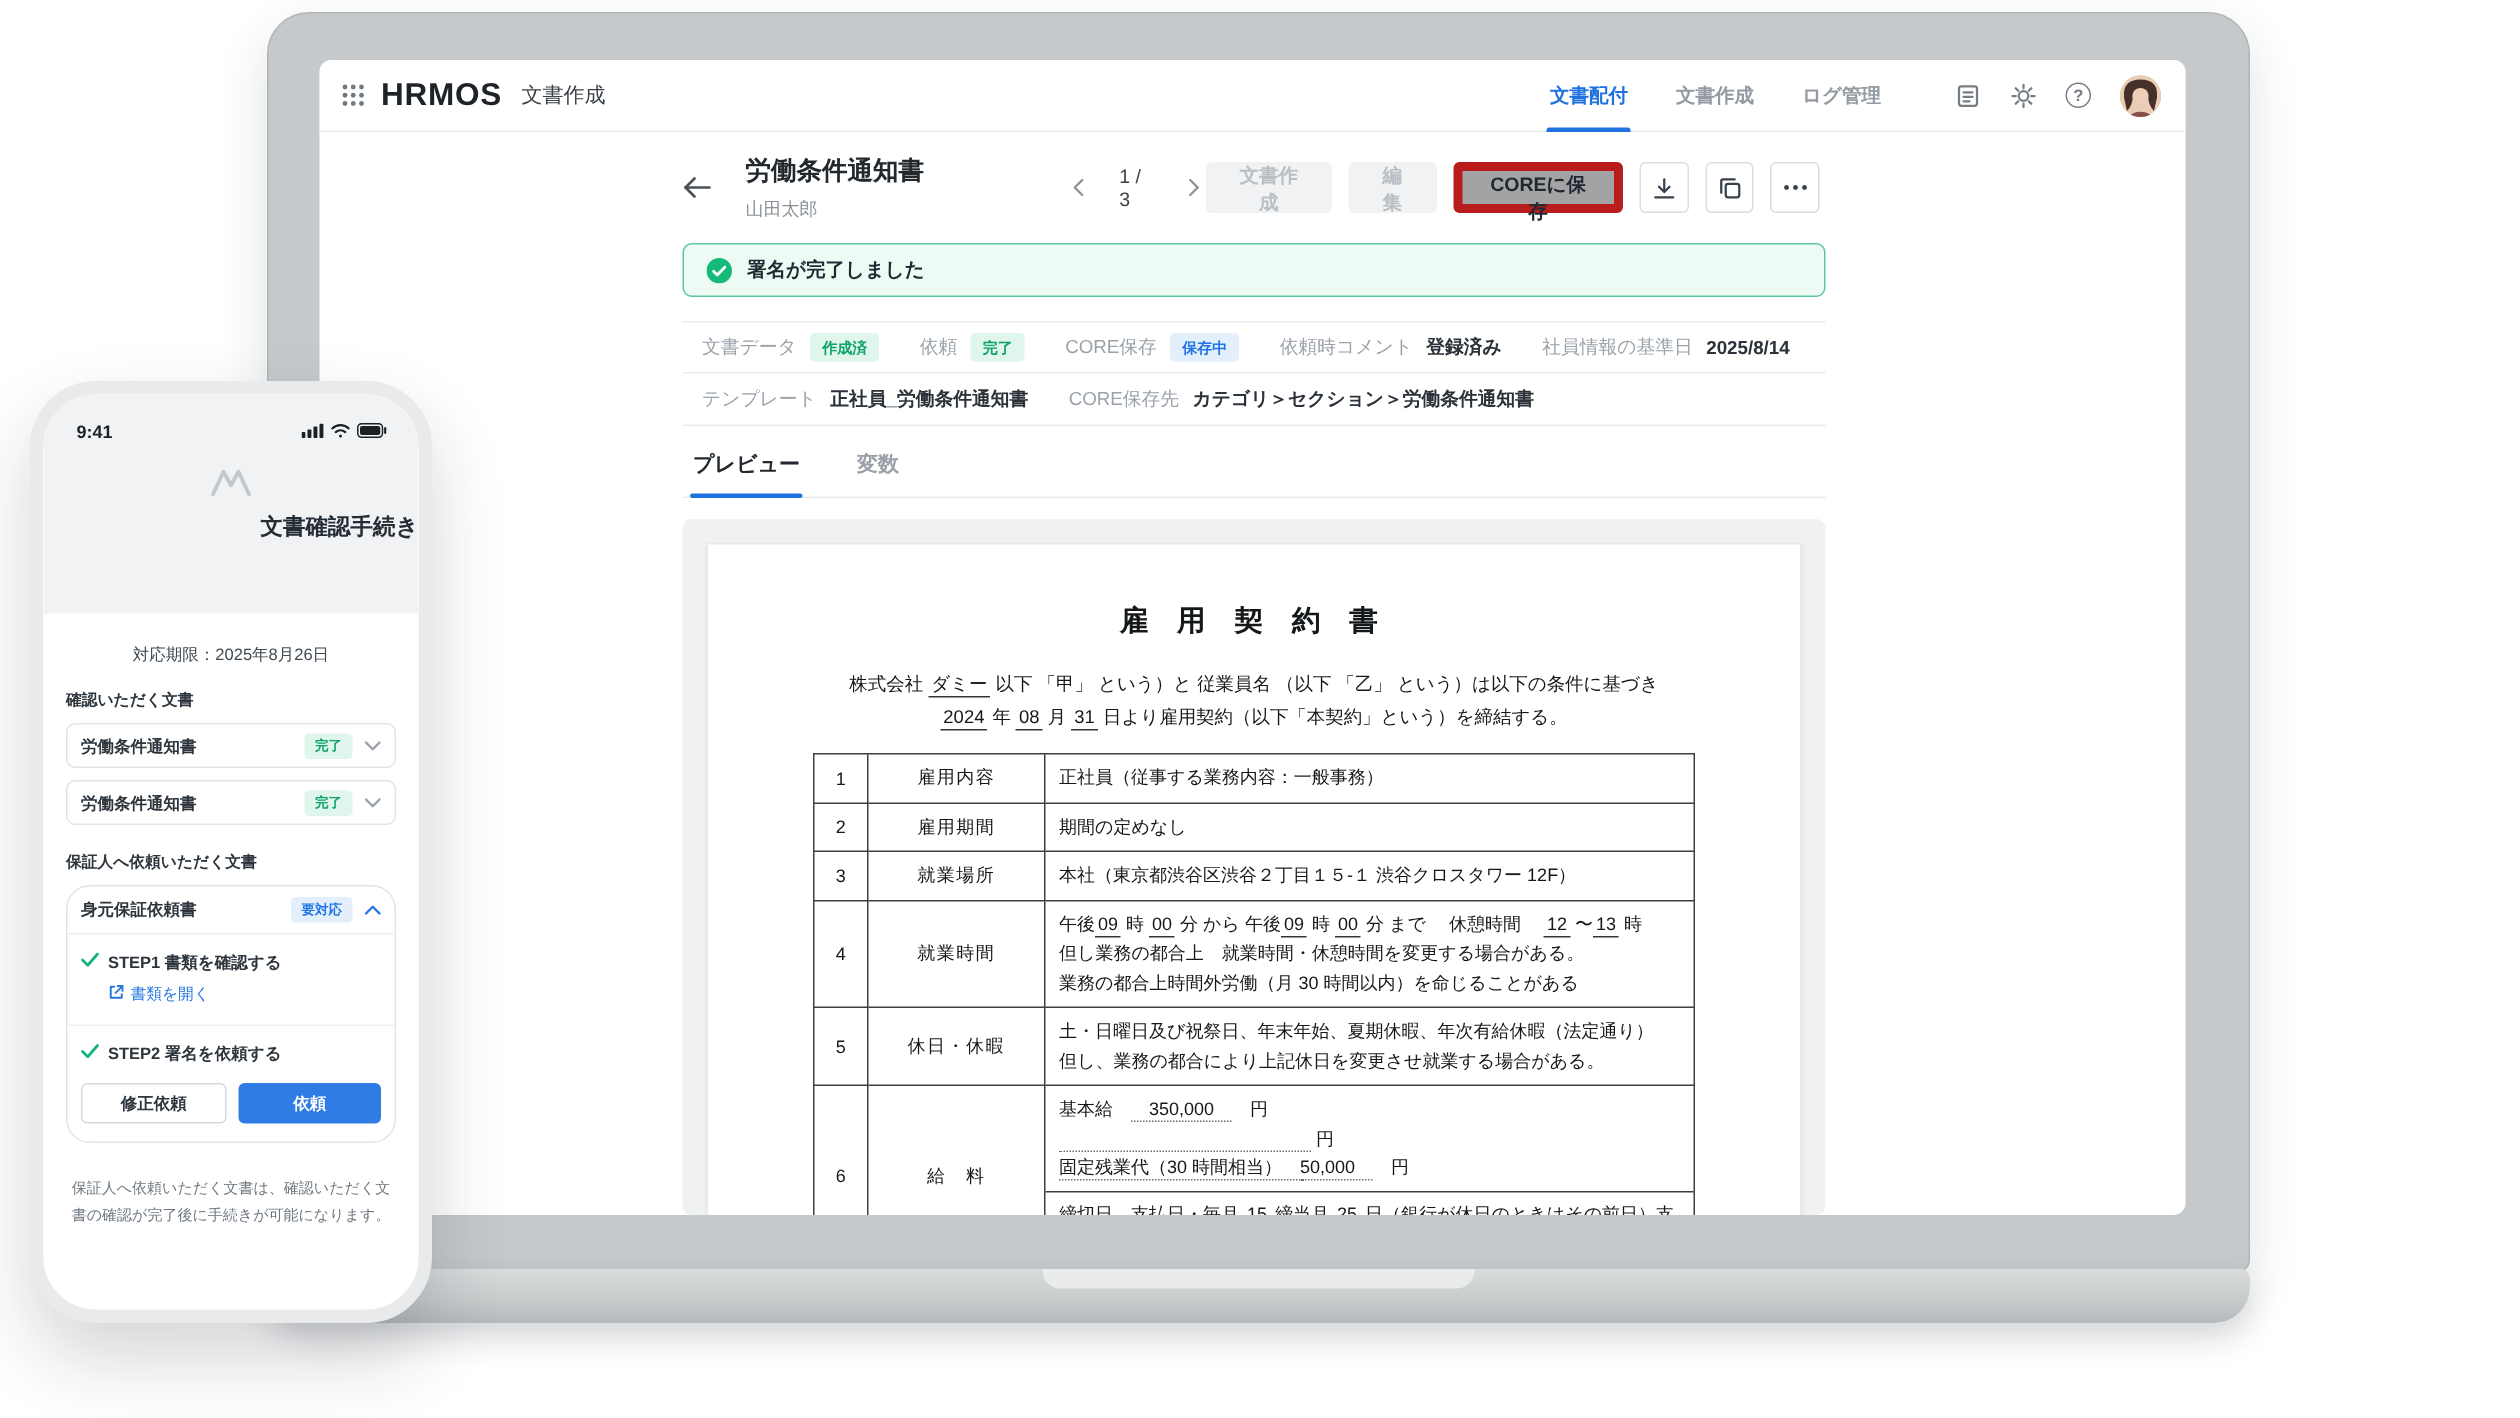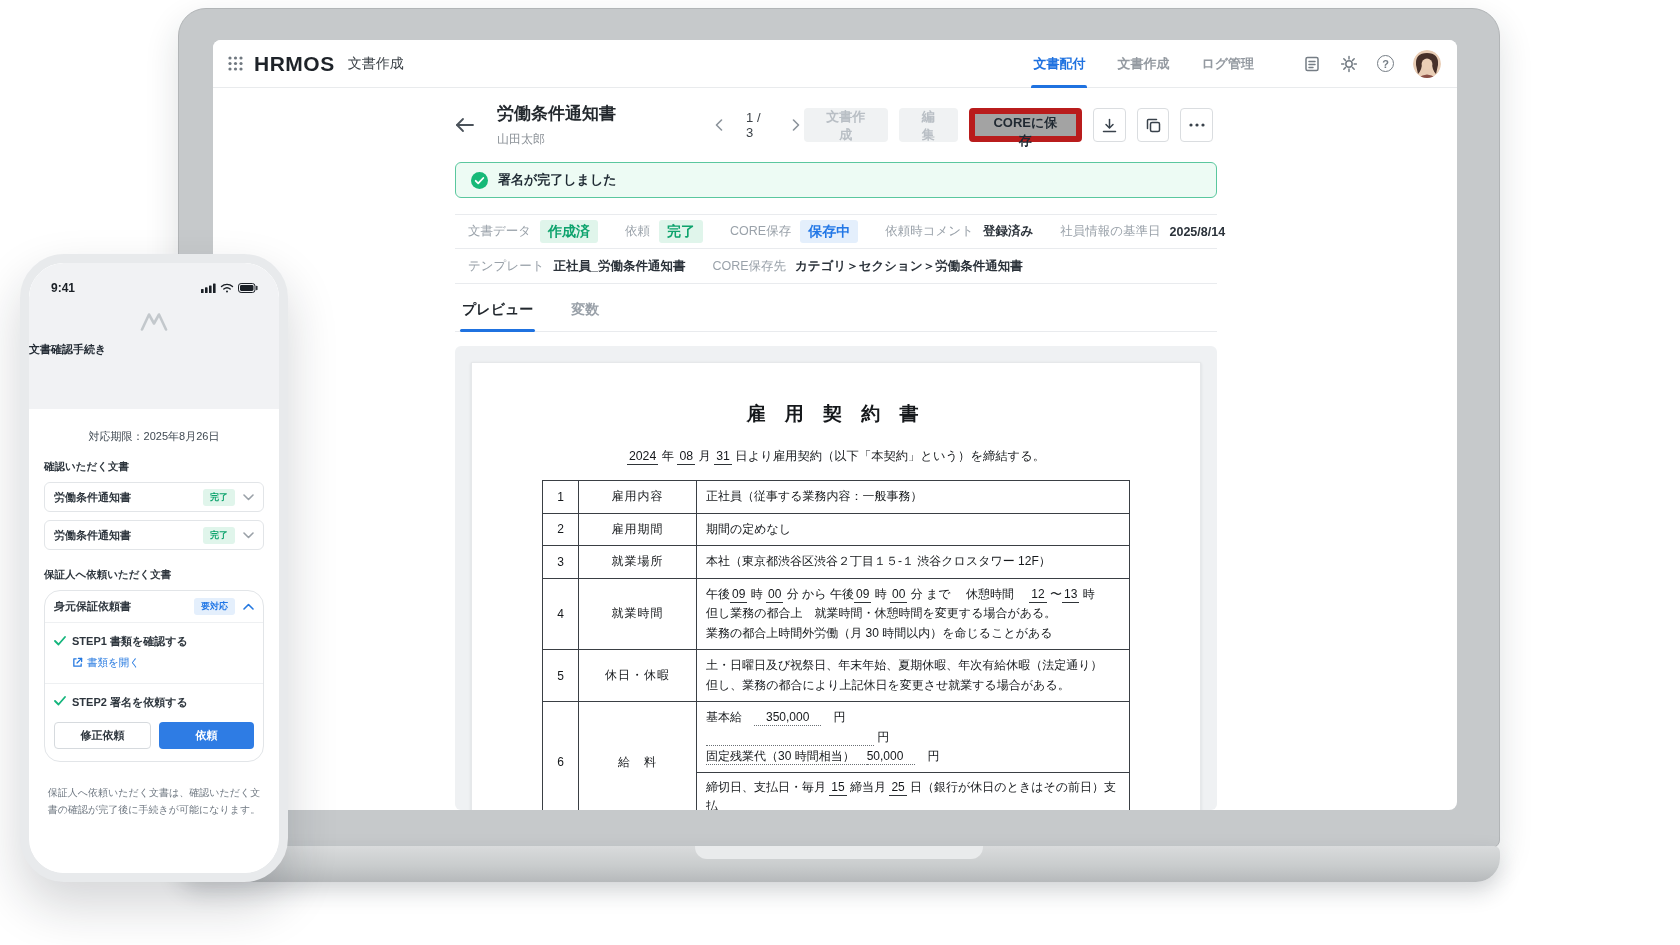--- a/index.html
+++ b/index.html
@@ -64,21 +64,21 @@
 
   
   .meta{ position:absolute; left:242px; right:240px; top:174px; }
   .meta-row{ display:flex; align-items:center; height:35px; border-bottom:1px solid #e9ebee;
     padding-left:13px; }
   .meta-row:first-child{ border-top:1px solid #e9ebee; }
   .meta-item{ display:inline-flex; align-items:center; margin-right:27px; }
   .meta-label{ color:#9aa2aa; font-size:12.5px; margin-right:9px; white-space:nowrap; }
   .meta-value{ font-size:12.5px; color:#2b323a; white-space:nowrap; }
   .meta-value.strong{ font-weight:700; }
-  .pill{ font-size:14px; font-weight:700; padding:2.5px 8px; border-radius:3px; white-space:nowrap; }
+  .pill{ font-size:10px; font-weight:700; padding:2.5px 8px; border-radius:3px; white-space:nowrap; }
   .pill-green{ color:#0ea36d; background:#e0f5eb; }
   .pill-blue{ color:#2277e6; background:#e4effc; }
   .pill.sm{ font-size:9px; padding:2px 7px; }
 
   
   .view-tabs{ position:absolute; left:242px; right:240px; top:252px; height:40px;
     border-bottom:1px solid #e9ebee; padding-left:5px; display:flex; align-items:flex-end; }
   .view-tab{ position:relative; display:inline-flex; margin-right:34px; padding:10px 2px 12px;
     font-size:14px; font-weight:700; color:#99a0a8; cursor:pointer; }
   .view-tab.active{ color:#22282e; }
@@ -109,21 +109,21 @@
   .phone{ position:absolute; left:20px; top:254px; width:268px; height:628px; z-index:10;
     background:#fff; border:9px solid #e8eaec; border-radius:44px;
     box-shadow:0 24px 50px rgba(20,30,40,.18); overflow:hidden; }
   .phone-inner{ width:100%; height:100%; border-radius:34px; overflow:hidden; background:#fff; }
   .phone-header{ height:146px; background:#f1f2f4; }
   .statusbar{ display:flex; align-items:center; justify-content:space-between;
     padding:16px 20px 0 22px; }
   .status-time{ font-size:12px; font-weight:700; color:#1b2026; }
   .status-icons{ display:flex; align-items:center; gap:4px; }
   .phone-logo{ display:flex; justify-content:center; margin-top:15px; }
-  .phone-title{ text-align:left; font-size:11px; font-weight:700; color:#242c35; margin-top:11px; }
+  .phone-title{ text-align:right; font-size:15px; font-weight:700; color:#242c35; margin-top:11px; }
   .phone-body{ padding:0 15px; }
   .deadline{ margin-top:20px; text-align:center; font-size:11px; color:#3f4952; }
   .section-label{ margin:16px 0 8px; font-size:10.5px; font-weight:700; color:#2d353d; }
   .section-label.second{ margin-top:18px; }
   .doc-card{ height:30px; border:1px solid #e2e5e8; border-radius:6px; background:#fff;
     display:flex; align-items:center; padding:0 9px; margin-bottom:8px; cursor:pointer; }
   .doc-label{ flex:1; font-size:11px; font-weight:700; color:#2d353d; }
   .chev{ display:flex; margin-left:8px; color:#9aa1a8; }
   .chev.blue{ color:#2478e0; }
   .request-card{ border:1px solid #e2e5e8; border-radius:16px; background:#fff; }
@@ -291,20 +291,21 @@
 
       <div class="view-tabs" id="view-tabs">
           <span class="view-tab active">プレビュー</span>
           <span class="view-tab">変数</span>
         </div>
 
       <div class="preview-panel">
         <div class="doc-page">
           <div class="doc-title">雇 用 契 約 書</div>
           <div class="doc-intro" id="doc-intro">
+              <div class="intro-line"><span>株式会社 </span><span class="u-solid">ダミー</span><span> 以下 「甲」 という）と 従業員名 （以下 「乙」 という）は以下の条件に基づき</span></div>
               <div class="intro-line"><span class="u-solid">2024</span><span> 年 </span><span class="u-solid">08</span><span> 月 </span><span class="u-solid">31</span><span> 日より雇用契約（以下「本契約」という）を締結する。</span></div>
             </div>
           <table class="doc-table">
               <tbody id="doc-tbody">
                 <tr>
                   <td class="td-num">1</td>
                   <td class="td-label">雇用内容</td>
                   <td class="td-body">
                     <div class="cell-line"><span>正社員（従事する業務内容：一般事務）</span></div>
                   </td>

